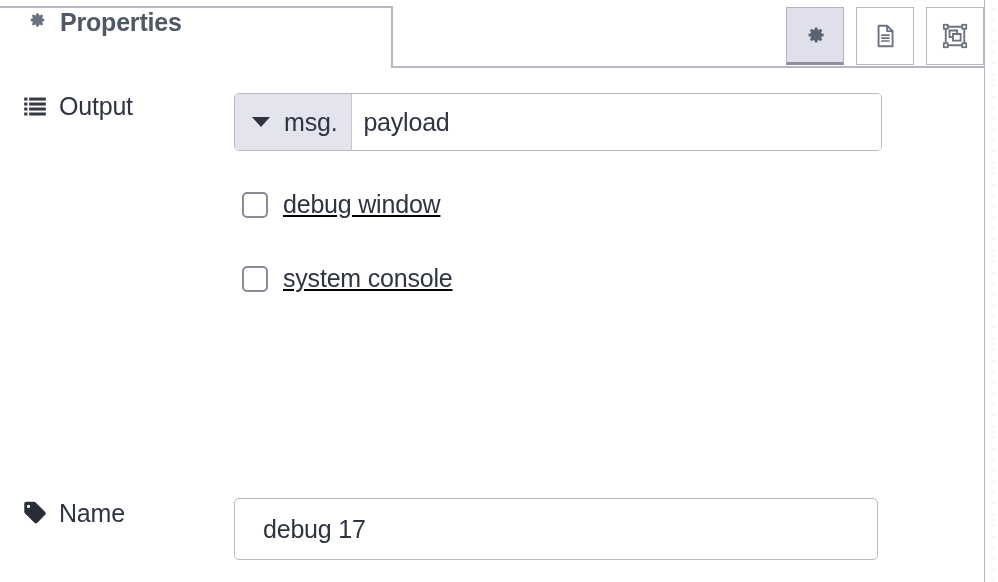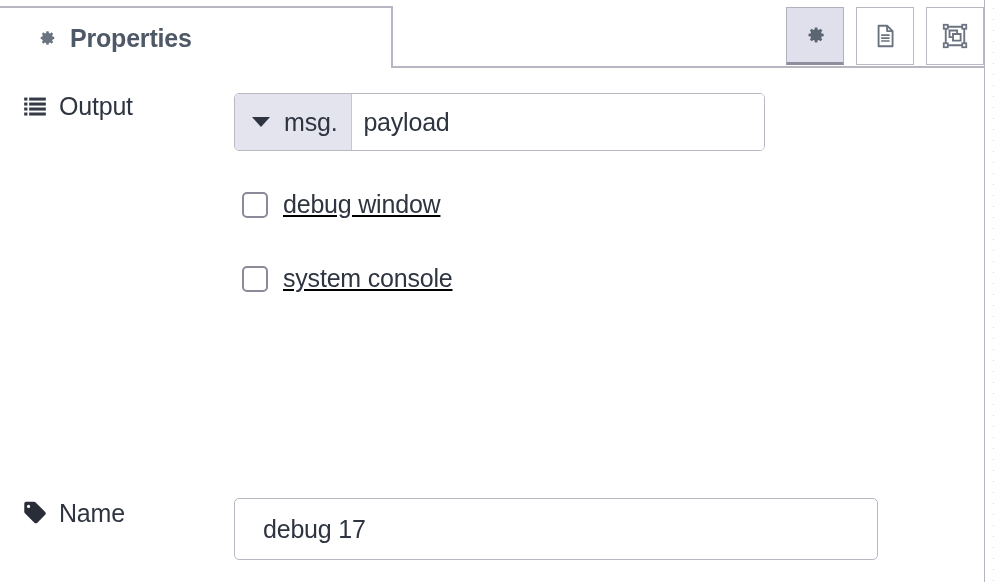--- a/index.html
+++ b/index.html
@@ -50,22 +50,21 @@
     background: #b7b7c1;
   }
   .tab-active {
     position: absolute;
     left: 0; top: 6px;
     width: 393px; height: 62px;
     background: #ffffff;
     border-right: 2px solid #b7b7c1;
     border-top: 2px solid #b7b7c1;
     display: flex;
-    align-items: center;
-    padding-left: 34px;
+    padding-left: 24px;
   }
   .tab-active .tab-gear {
     width: 24px; height: 24px;
     margin-right: 12px;
     display: block;
   }
   .tab-label {
     font-size: 25px;
     font-weight: bold;
     color: #4e5866;
@@ -126,21 +125,21 @@
     margin-right: 11px;
     display: block;
     flex: 0 0 auto;
   }
   .row-label .lbl-text { line-height: 1; }
 
   
   .typed-input {
     position: absolute;
     left: 234px; top: 18px;
-    width: 531px; height: 58px;
+    width: 648px; height: 58px;
     border: 1px solid #b9b9c4;
     border-radius: 5px;
     background: #ffffff;
     display: flex;
     align-items: stretch;
     overflow: hidden;
   }
   .ti-select {
     background: #e4e4ef;
     border-right: 1px solid #c6c6d2;

